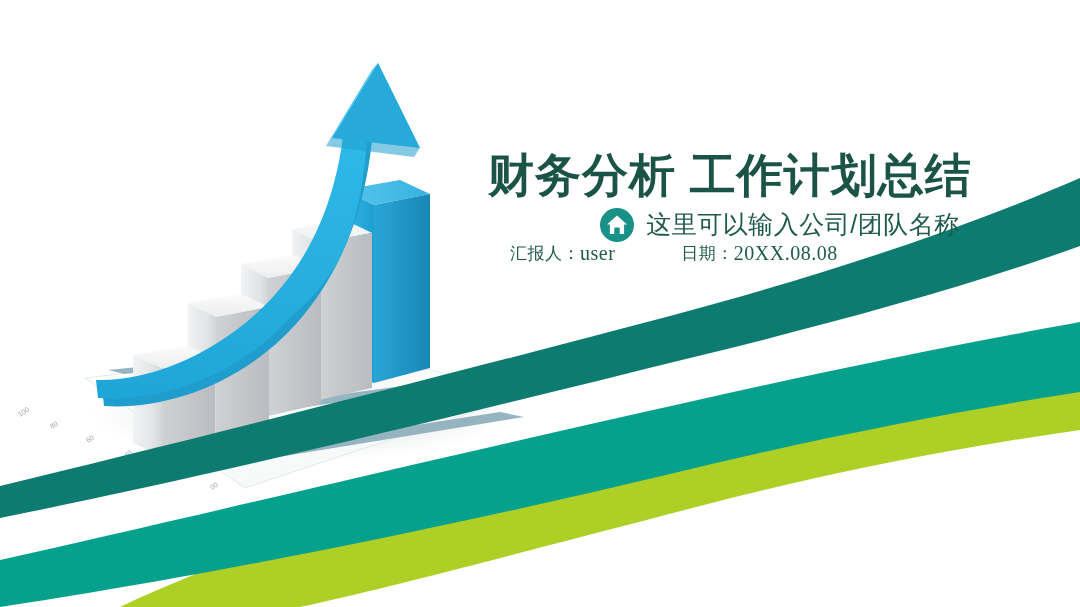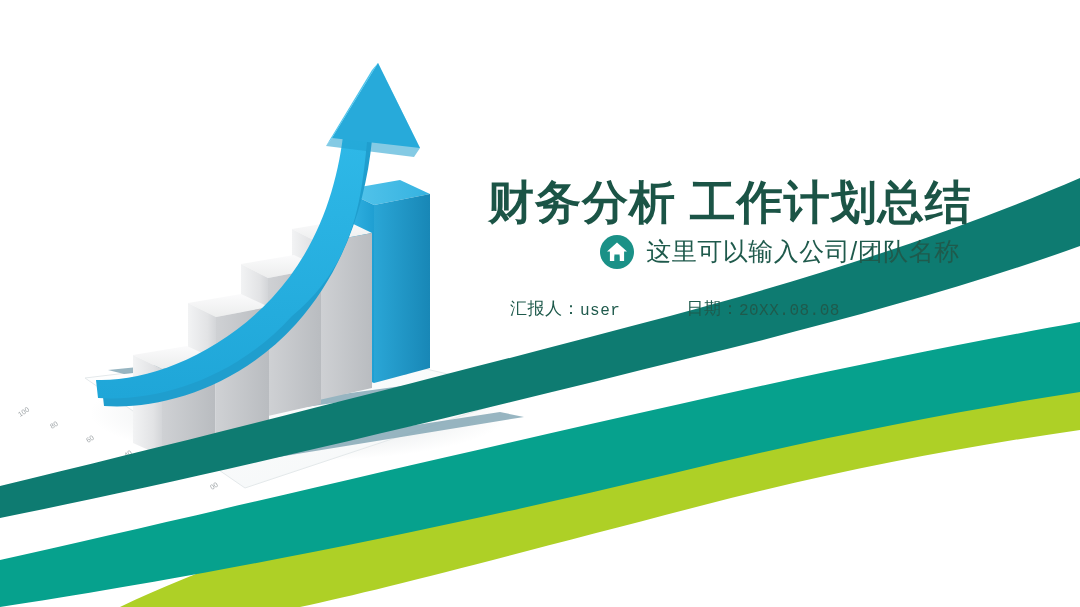--- a/index.html
+++ b/index.html
@@ -30,21 +30,21 @@
     left: 0;
     top: 18px;
     width: 540px;
     height: 480px;
   }
 
   
   .textblock {
     position: absolute;
     left: 488px;
-    top: 176px;
+    top: 149px;
     width: 570px;
   }
   .title {
     font-size: 46px;
     font-weight: bold;
     color: #1b5446;
     letter-spacing: 1px;
     line-height: 1.15;
     white-space: nowrap;
     margin: 0 0 6px 0;
@@ -61,35 +61,34 @@
     height: 34px;
     flex: 0 0 34px;
   }
   .subtitle {
     font-size: 25px;
     color: #1f5a4c;
     letter-spacing: 0.5px;
     white-space: nowrap;
   }
   .metarow {
-    margin-top: 28px;
     margin-left: 22px;
     display: flex;
-    align-items: flex-end;
+    align-items: center;
     white-space: nowrap;
   }
   .meta-label {
     font-size: 17px;
     color: #1f5a4c;
     letter-spacing: 0.5px;
   }
   .meta-value {
-    font-size: 16px;
+    font-size: 20px;
     color: #1f5a4c;
-    font-family: Liberation Mono, monospace;
+    font-family: Liberation Serif, serif;
     letter-spacing: 0.5px;
   }
   .meta-gap { display: inline-block; width: 66px; }
 </style>
 </head>
 <body>
 
 <div id="slide">
 
   <div class="hero">

